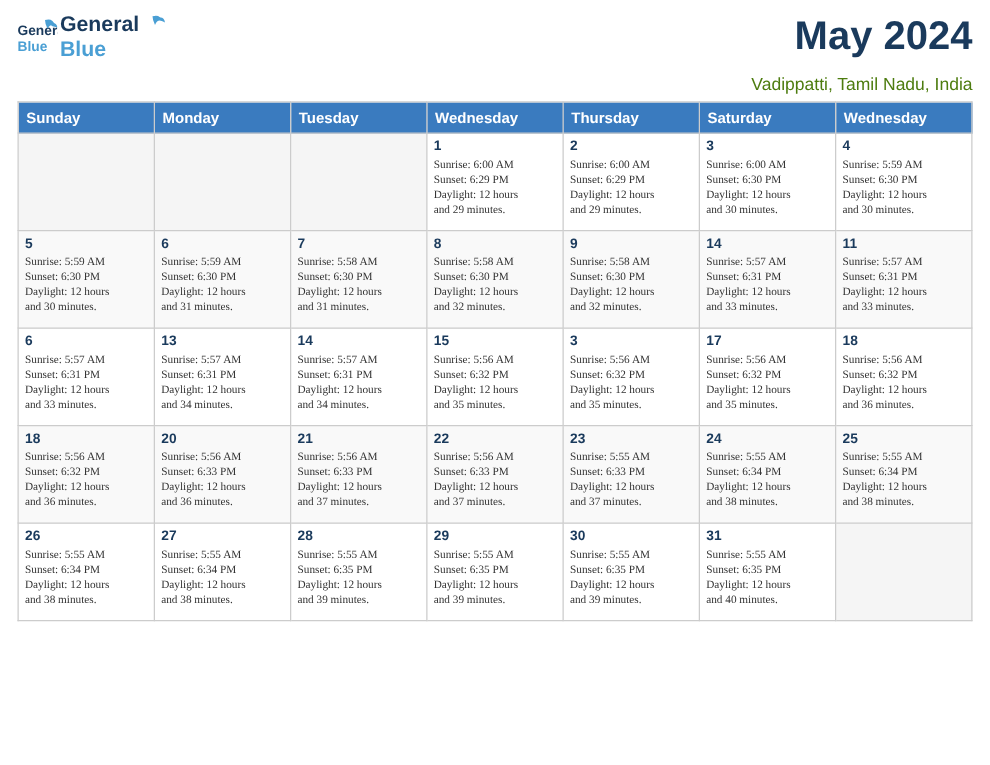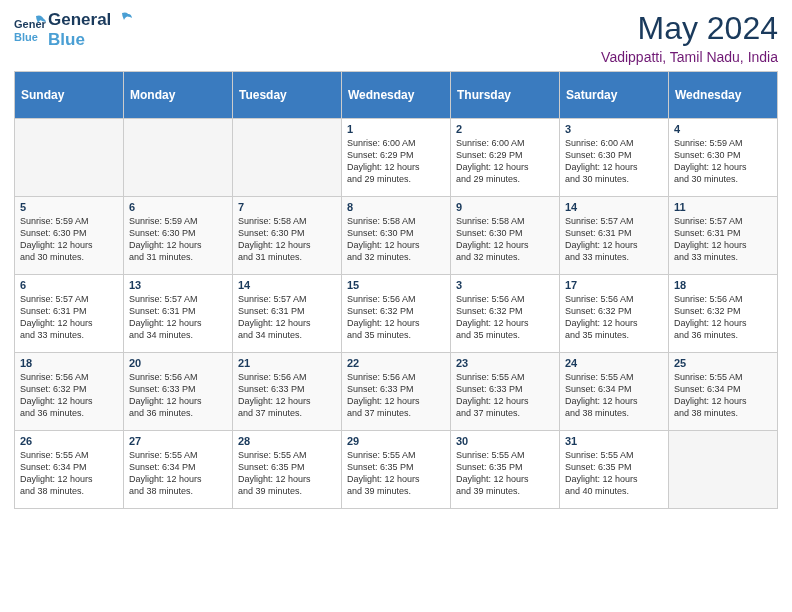--- a/index.html
+++ b/index.html
@@ -29,38 +29,38 @@
     .logo-wrapper {
       display: flex;
       align-items: center;
       gap: 2px;
     }
     .title-section {
       text-align: right;
     }
     .main-title {
       font-size: 32px;
-      font-weight: normal;
+      font-weight: bold;
       color: #1a3a5c;
     }
     .subtitle {
       font-size: 14px;
-      color: #701a75;
-      margin-top: 2px;
+      color: #4d7c0f;
+      margin-top: 12px;
     }
     .calendar {
       width: 100%;
       border-collapse: collapse;
       table-layout: fixed;
     }
     .calendar th {
       background-color: #3a7bbf;
       color: #fff;
       text-align: left;
-      padding: 16px 6px;
+      padding: 5px 6px;
       font-size: 12px;
       font-weight: bold;
       border: 1px solid #ccc;
     }
     .calendar td {
       vertical-align: top;
       border: 1px solid #ccc;
       padding: 4px 5px;
       font-size: 9.5px;
       color: #222;
@@ -79,20 +79,21 @@
     .day-number {
       font-weight: bold;
       font-size: 11px;
       margin-bottom: 2px;
       color: #1a3a5c;
     }
     .day-info {
       font-size: 9px;
       line-height: 1.35;
       color: #333;
+      font-family: Liberation Serif, serif;
     }
   </style>
 </head>
 <body>
 
 <div class="container">
   <div class="header">
     <div class="logo">
       <div class="logo-wrapper">
         <svg width="32" height="32" viewBox="0 0 32 32">

